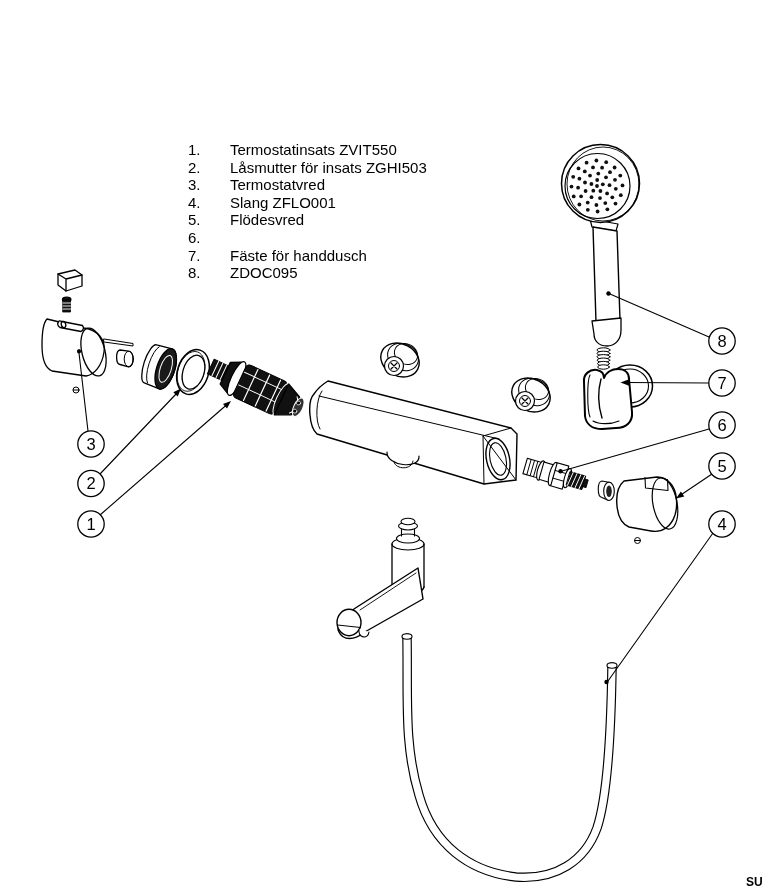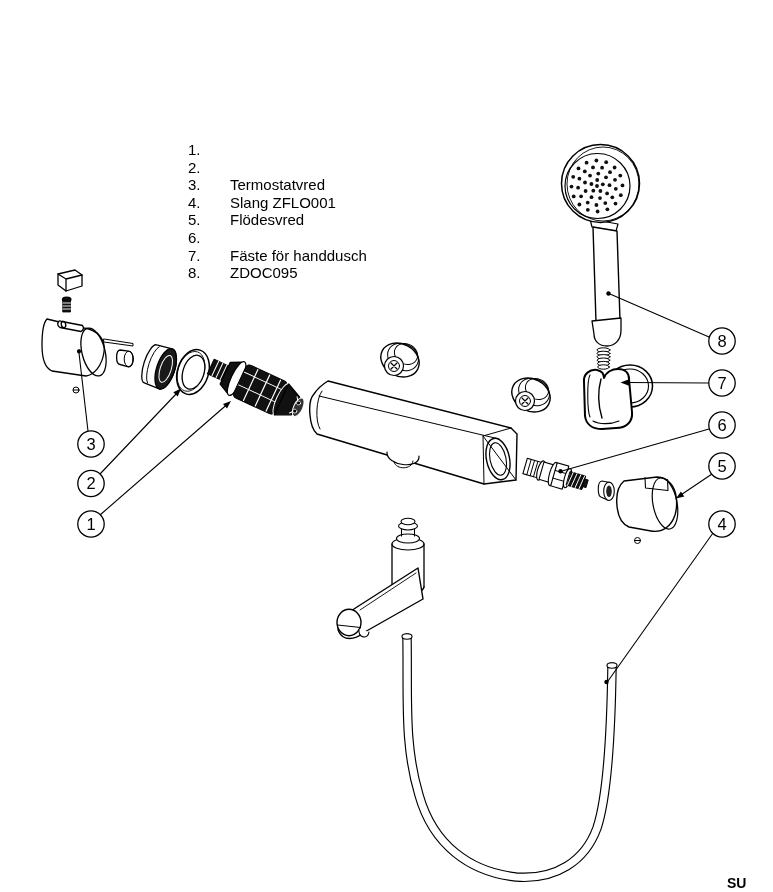--- a/index.html
+++ b/index.html
@@ -3,21 +3,21 @@
 <meta charset="utf-8">
 <style>
   html,body{margin:0;padding:0;background:#888;}
   #canvas{position:relative;width:773px;height:892px;background:#ffffff;overflow:hidden;
           font-family:"Liberation Sans","DejaVu Sans",sans-serif;margin:0 auto;}
   #drawing{position:absolute;left:0;top:0;}
   .parts-list{position:absolute;left:188px;top:141px;font-size:15px;line-height:17.6px;color:#000;}
   .parts-row{display:flex;}
   .parts-num{width:42px;flex:0 0 42px;}
   .parts-label{white-space:pre;}
-  .watermark{position:absolute;left:727px;top:875px;font-size:14px;font-weight:bold;color:#000;letter-spacing:0px;}
+  .watermark{position:absolute;left:746px;top:875px;font-size:12px;font-weight:bold;color:#000;letter-spacing:0px;}
   svg text{font-family:"Liberation Sans","DejaVu Sans",sans-serif;}
 </style>
 </head>
 <body>
 
 <div id="canvas">
 
   <svg id="drawing" width="773" height="892" viewBox="0 0 773 892" fill="none" stroke="#000" stroke-width="1.3" stroke-linejoin="round" stroke-linecap="round">
 
     <g>
@@ -294,23 +294,25 @@
       <g>
           <circle cx="722" cy="524" r="13.2" fill="#fff"></circle>
           <text x="722" y="529.8" text-anchor="middle" stroke="none">4</text>
         </g>
     </g>
   </svg>
 
   <div class="parts-list">
     <div class="parts-row">
         <span class="parts-num">1.</span>
+        <span class="parts-label">Termostatinsats ZVIT550</span>
       </div>
     <div class="parts-row">
         <span class="parts-num">2.</span>
+        <span class="parts-label">Låsmutter för insats ZGHI503</span>
       </div>
     <div class="parts-row">
         <span class="parts-num">3.</span>
         <span class="parts-label">Termostatvred</span>
       </div>
     <div class="parts-row">
         <span class="parts-num">4.</span>
         <span class="parts-label">Slang ZFLO001</span>
       </div>
     <div class="parts-row">

